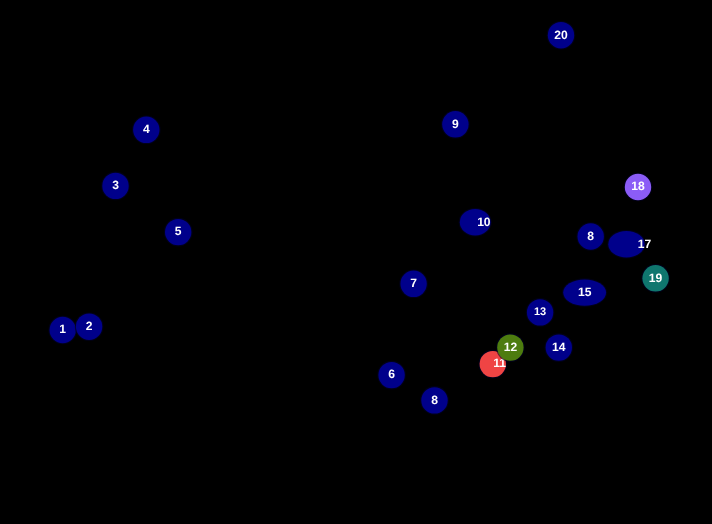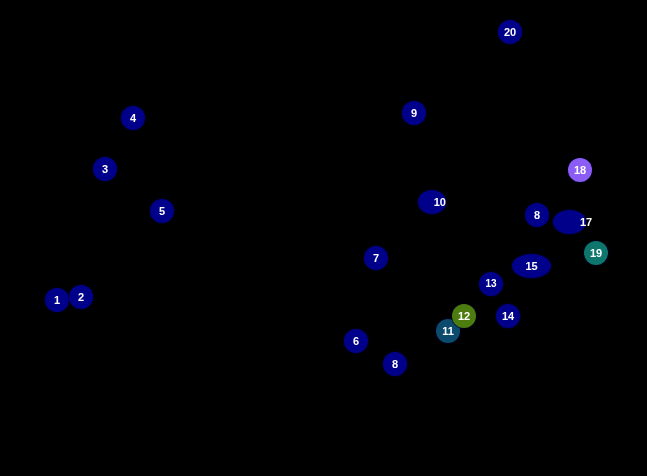--- a/index.html
+++ b/index.html
@@ -61,21 +61,21 @@
     </div>
     <div class="node" style="left: 383px; top: 352px; width: 24px; height: 24px; background: rgb(0, 0, 139);">
       <span style="color: rgb(255, 255, 255); font-size: 11px;">8</span>
     </div>
     <div class="node" style="left: 402px; top: 101px; width: 24px; height: 24px; background: rgb(0, 0, 139);">
       <span style="color: rgb(255, 255, 255); font-size: 11px;">9</span>
     </div>
     <div class="node" style="left: 418px; top: 190px; width: 28px; height: 24px; background: rgb(0, 0, 139); justify-content: flex-end;">
       <span style="color: rgb(255, 255, 255); font-size: 11px;">10</span>
     </div>
-    <div class="node" style="left: 436px; top: 319px; width: 24px; height: 24px; background: #0c4a6e;">
+    <div class="node" style="left: 436px; top: 319px; width: 24px; height: 24px; background: #ef4444; justify-content: flex-end;">
       <span style="color: rgb(255, 255, 255); font-size: 11px;">11</span>
     </div>
     <div class="node" style="left: 452px; top: 304px; width: 24px; height: 24px; background: #4d7c0f;">
       <span style="color: rgb(255, 255, 255); font-size: 11px;">12</span>
     </div>
     <div class="node" style="left: 479px; top: 272px; width: 24px; height: 24px; background: rgb(0, 0, 139);">
       <span style="color: rgb(255, 255, 255); font-size: 10px;">13</span>
     </div>
     <div class="node" style="left: 496px; top: 304px; width: 24px; height: 24px; background: rgb(0, 0, 139);">
       <span style="color: rgb(255, 255, 255); font-size: 11px;">14</span>

